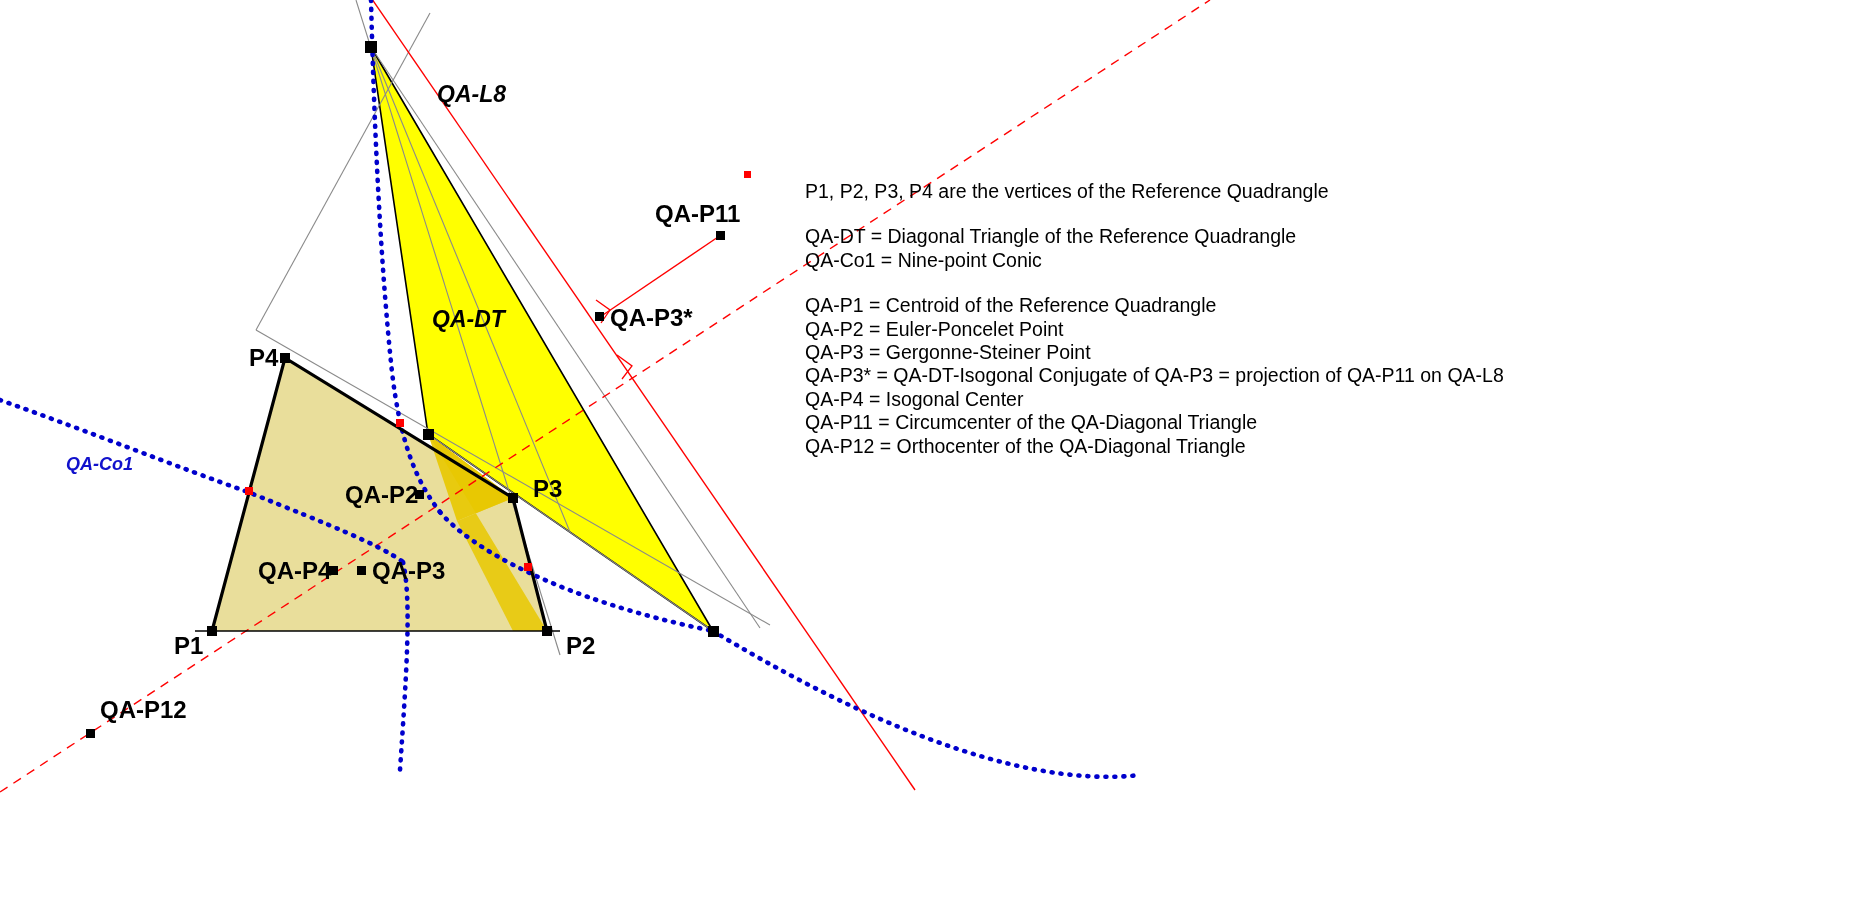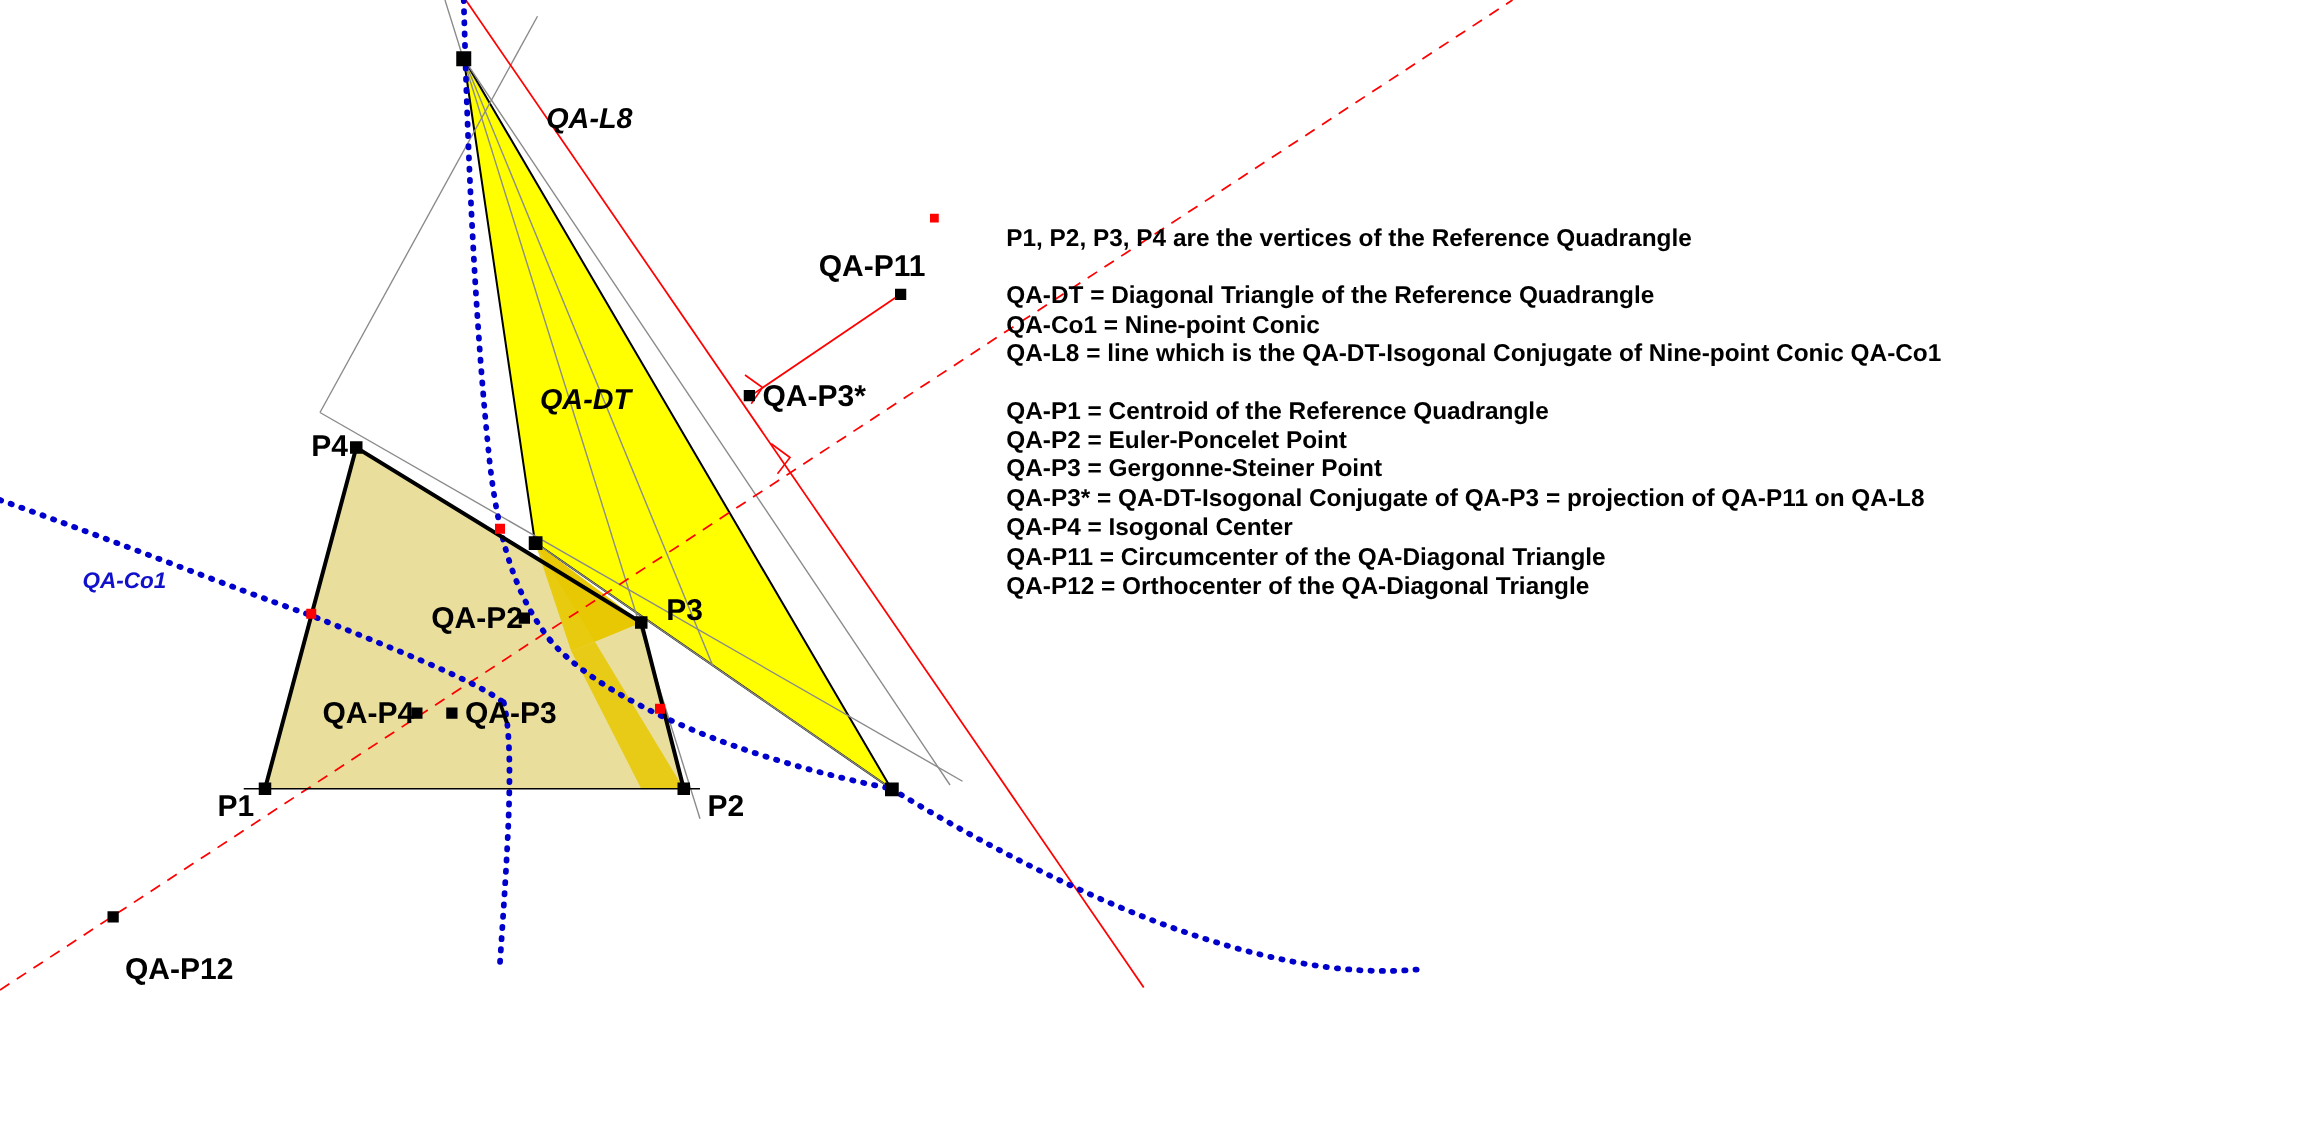--- a/index.html
+++ b/index.html
@@ -9,21 +9,21 @@
   #stage{position:absolute;left:0;top:0;width:1594px;height:915px;}
   svg#fig{position:absolute;left:0;top:0;width:1857px;height:915px;}
 
   .lbl{position:absolute;white-space:nowrap;color:#000;font-size:24px;
        font-family:"Liberation Sans","DejaVu Sans",sans-serif;line-height:1;font-weight:bold;}
   .lbl-italic{font-style:italic;font-weight:bold;font-size:23px;}
   .lbl-blue{color:#1111cc;font-style:italic;font-weight:bold;font-size:18px;}
 
   #legend{position:absolute;left:805px;top:182px;width:1045px;
           font-size:19.5px;color:#000;line-height:1;}
-  #legend .para{margin-bottom:22px;font-weight:bold;}
+  #legend .para{margin-bottom:22px;}
   #legend .row{height:23.4px;white-space:nowrap;}
   #legend .row:last-child{margin-bottom:0;}
 </style>
 </head>
 <body>
 
 <div id="stage">
 
   <svg id="fig" viewBox="0 0 1857 915">
 
@@ -96,30 +96,29 @@
   <div class="lbl" style="left:345px;top:483px;">QA-P2</div>
 
   <div class="lbl" style="left:258px;top:559px;">QA-P4</div>
 
   <div class="lbl" style="left:372px;top:559px;">QA-P3</div>
 
   <div class="lbl" style="left:174px;top:634px;">P1</div>
 
   <div class="lbl" style="left:566px;top:634px;">P2</div>
 
-  <div class="lbl" style="left:100px;top:764px;text-align:right;">QA-P12</div>
+  <div class="lbl" style="left:100px;top:698px;text-align:right;">QA-P12</div>
 
   <div id="legend">
     <div class="para">
       <div class="row">P1, P2, P3, P4 are the vertices of the Reference Quadrangle</div>
     </div>
     <div class="para">
       <div class="row">QA-DT = Diagonal Triangle of the Reference Quadrangle</div>
       <div class="row">QA-Co1 = Nine-point Conic</div>
-      <div class="row">QA-L8 = line which is the QA-DT-Isogonal Conjugate of Nine-point Conic QA-Co1</div>
     </div>
     <div class="para">
       <div class="row">QA-P1 = Centroid of the Reference Quadrangle</div>
       <div class="row">QA-P2 = Euler-Poncelet Point</div>
       <div class="row">QA-P3 = Gergonne-Steiner Point</div>
       <div class="row">QA-P3* = QA-DT-Isogonal Conjugate of QA-P3 = projection of QA-P11 on QA-L8</div>
       <div class="row">QA-P4 = Isogonal Center</div>
       <div class="row">QA-P11 = Circumcenter of the QA-Diagonal Triangle</div>
       <div class="row">QA-P12 = Orthocenter of the QA-Diagonal Triangle</div>
     </div>

